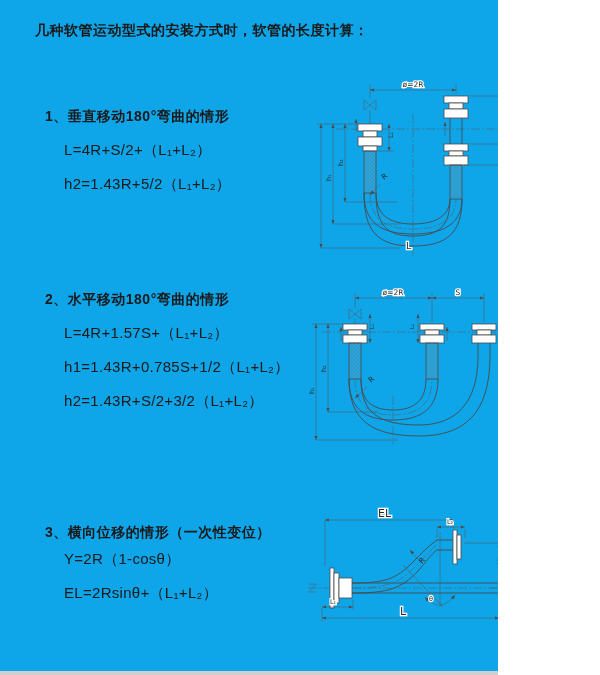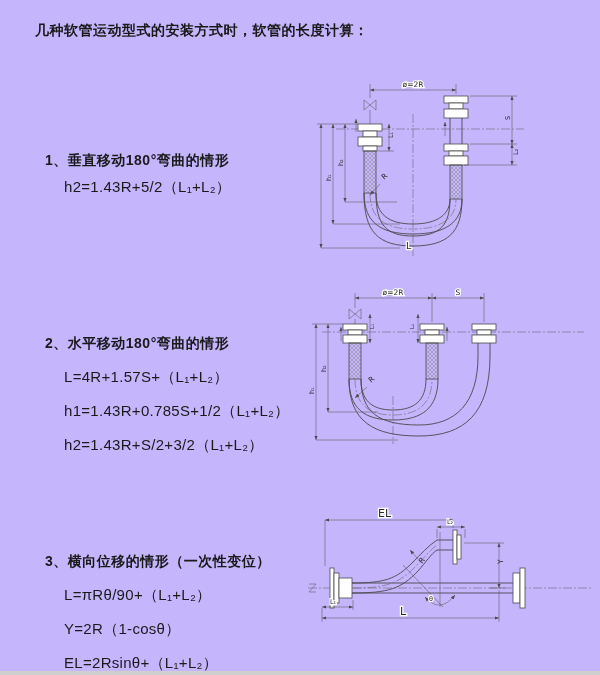--- a/index.html
+++ b/index.html
@@ -1,19 +1,19 @@
 <!DOCTYPE html>
 <html><head>
 <meta charset="utf-8">
 <style>
   html,body{margin:0;padding:0;background:#fff;}
-  .page{position:relative;width:600px;height:675px;background:#c4b5fd;overflow:hidden;
+  .page{position:relative;width:498px;height:675px;background:#0ea5e9;overflow:hidden;
         font-family:"Liberation Sans", sans-serif;color:#1a1a1a;}
   .title{position:absolute;left:35px;top:22px;font-size:14px;font-weight:700;letter-spacing:0.5px;}
-  .sec{position:absolute;left:45px;width:290px;margin-top:44px;}
+  .sec{position:absolute;left:45px;width:290px;}
   .sec-h{font-size:14px;font-weight:700;line-height:20px;letter-spacing:0.5px;}
   .formula{font-size:15px;font-weight:400;line-height:34px;height:34px;padding-left:19px;
            letter-spacing:0.3px;white-space:nowrap;}
   .formula.first{margin-top:7px;}
   .diag{position:absolute;}
   
   .ln{fill:none;stroke:#4a4a4a;stroke-width:0.9;}
   .tn{fill:none;stroke:#5a5a5a;stroke-width:0.55;}
   .cl{fill:none;stroke:#5a5a5a;stroke-width:0.5;stroke-dasharray:9 2 2 2;}
   .wh{fill:#ffffff;stroke:#4a4a4a;stroke-width:0.8;}
@@ -25,33 +25,33 @@
 </style>
 </head>
 <body>
 
 <div class="page">
 
   <div class="title">几种软管运动型式的安装方式时，软管的长度计算：</div>
 
   <section class="sec" style="top:106px">
     <div class="sec-h">1、垂直移动180°弯曲的情形</div>
+    <div class="formula first">L=4R+S/2+（L₁+L₂）</div>
     <div class="formula">h2=1.43R+5/2（L₁+L₂）</div>
   </section>
 
   <section class="sec" style="top:289px">
     <div class="sec-h">2、水平移动180°弯曲的情形</div>
     <div class="formula first">L=4R+1.57S+（L₁+L₂）</div>
     <div class="formula">h1=1.43R+0.785S+1/2（L₁+L₂）</div>
     <div class="formula">h2=1.43R+S/2+3/2（L₁+L₂）</div>
   </section>
 
-  <section class="sec" style="top:507px">
+  <section class="sec" style="top:522px">
     <div class="sec-h">3、横向位移的情形（一次性变位）</div>
-    <div class="formula first">L=πRθ/90+（L₁+L₂）</div>
     <div class="formula">Y=2R（1-cosθ）</div>
     <div class="formula">EL=2Rsinθ+（L₁+L₂）</div>
   </section>
 
   <svg class="diag" style="left:312px;top:76px" width="255" height="182" viewBox="0 0 255 182">
     <defs>
       <marker id="ar1" viewBox="0 0 10 10" refX="9" refY="5" markerWidth="9" markerHeight="9" orient="auto-start-reverse">
         <path d="M0,1.5 L9,5 L0,8.5 z" fill="#4a4a4a"></path>
       </marker>
       <pattern id="hx1" width="4" height="4" patternUnits="userSpaceOnUse">

